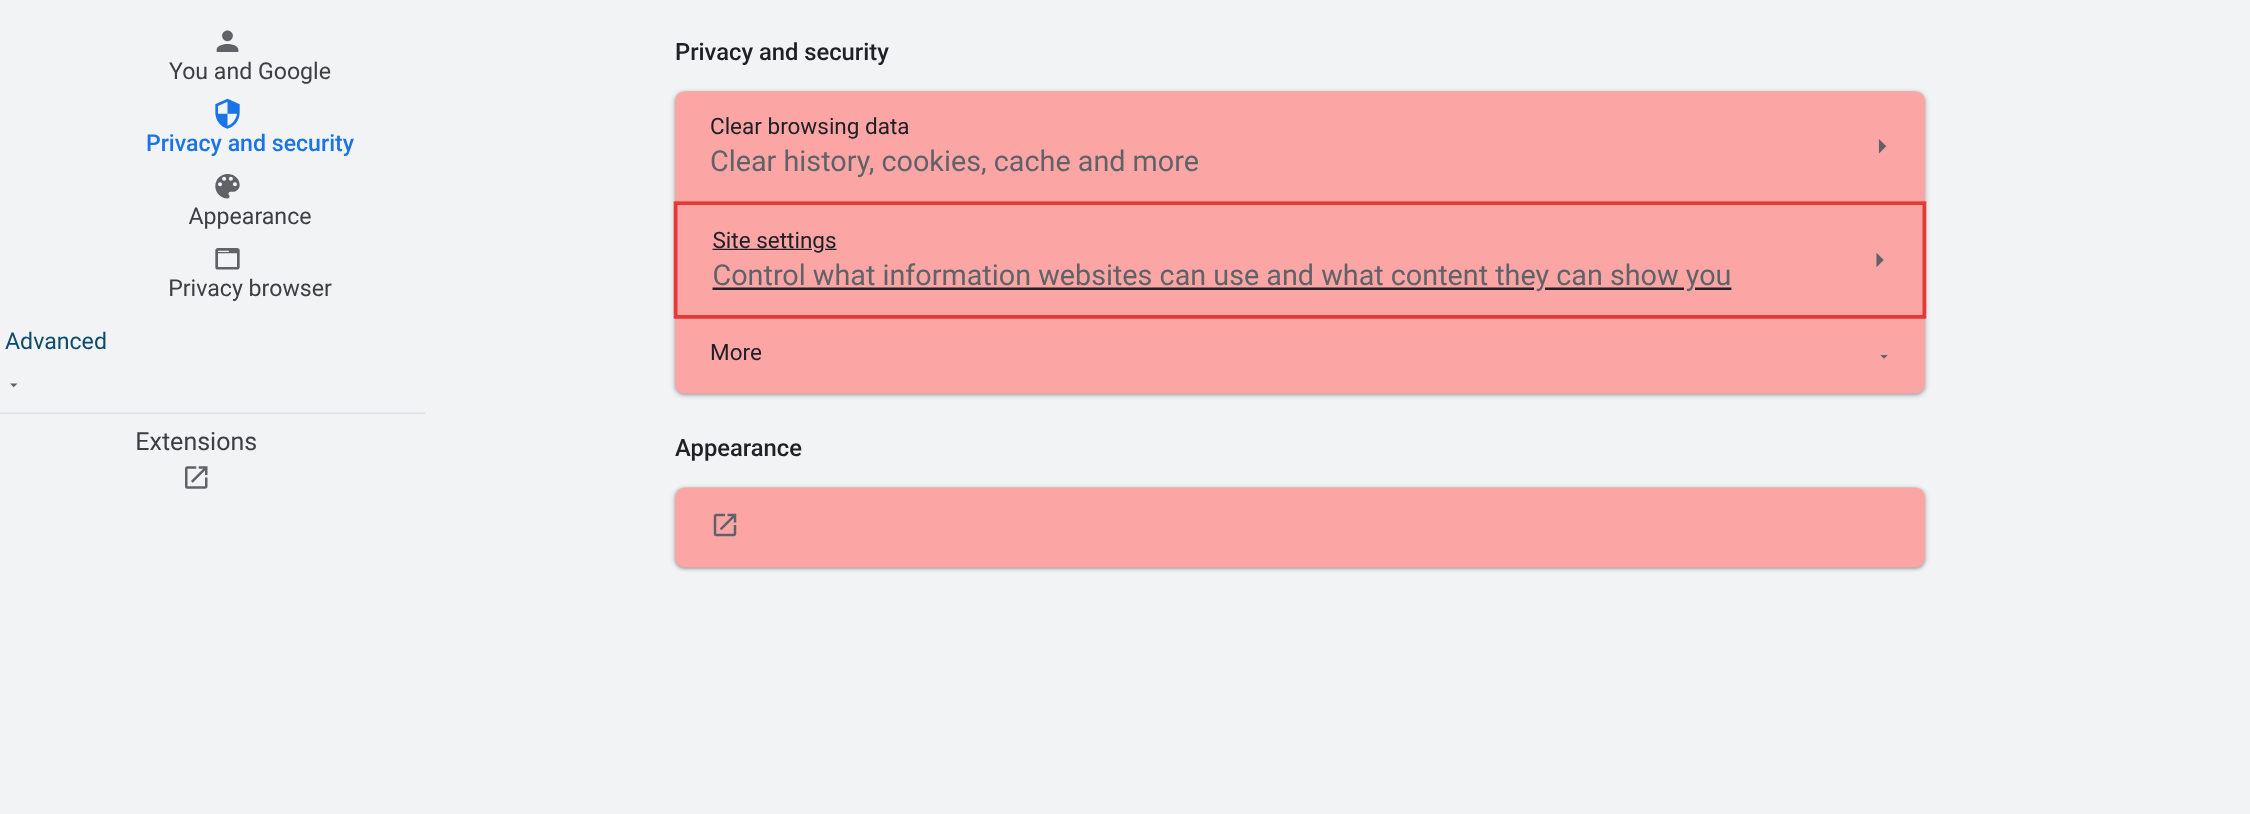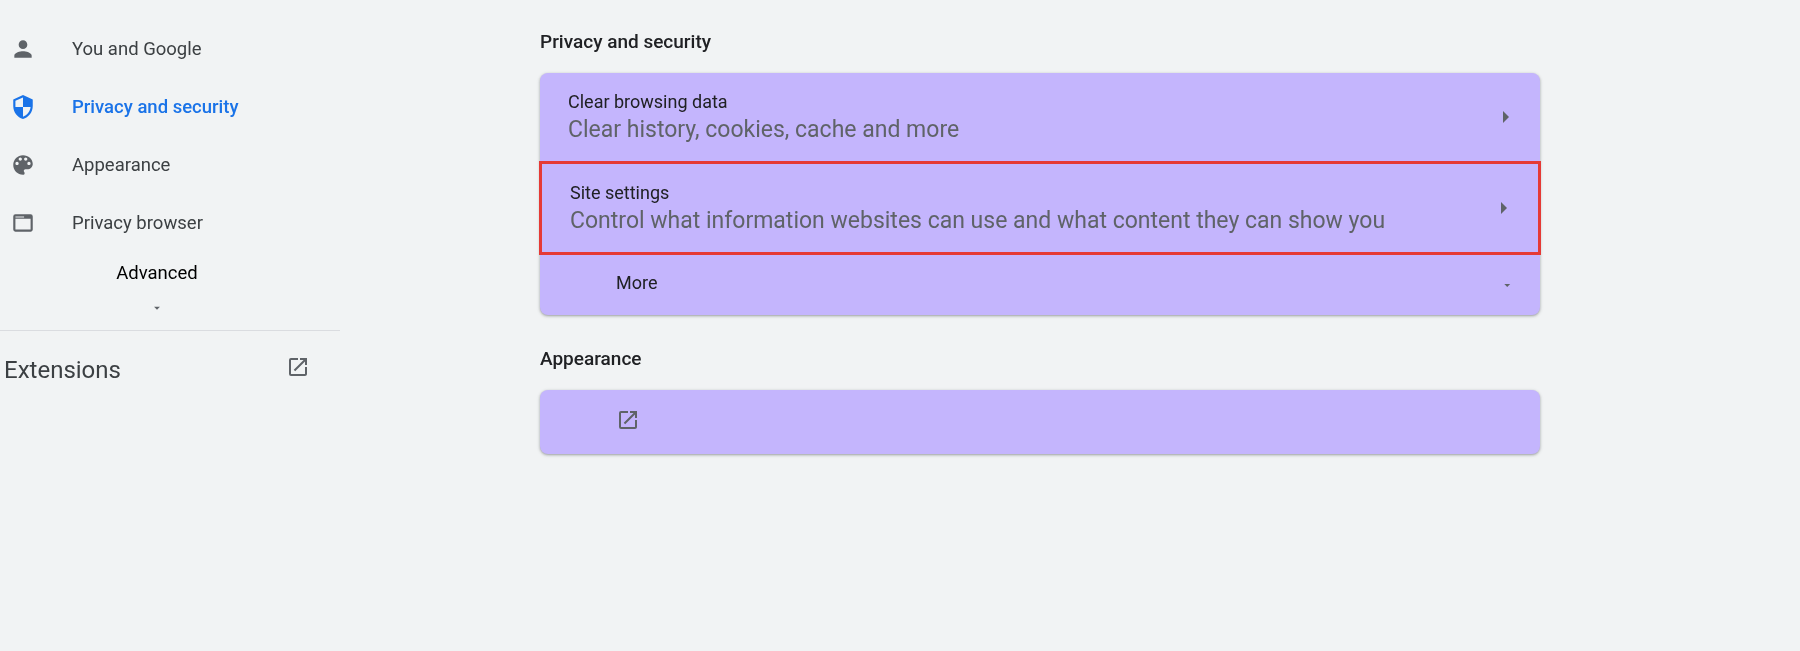--- a/index.html
+++ b/index.html
@@ -26,20 +26,21 @@
       flex-shrink: 0;
     }
     .sidebar-item {
       display: flex;
       align-items: center;
       height: 58px;
       padding-left: 10px;
       cursor: pointer;
       font-size: 18.5px;
       color: #3c4043;
+      flex-direction: column;
     }
     .sidebar-item .icon {
       width: 26px;
       height: 26px;
       margin-right: 36px;
       display: flex;
       align-items: center;
       justify-content: center;
       flex-shrink: 0;
     }
@@ -50,84 +51,85 @@
     }
     .sidebar-item.active {
       color: #1a73e8;
       font-weight: 500;
     }
     .sidebar-item.active .icon svg {
       fill: #1a73e8;
     }
     .sidebar-advanced {
       display: flex;
-      align-items: center;
+      align-items: flex-start;
       justify-content: space-between;
       height: 58px;
       padding-left: 4px;
       padding-right: 80px;
       font-size: 18.5px;
-      color: #000000;
+      color: #0c4a6e;
       cursor: pointer;
       margin-top: 10px;
       flex-direction: column;
     }
     .sidebar-divider {
       border: none;
       border-top: 1px solid #dadce0;
       margin: 10px 0 0 0;
       width: 340px;
     }
     .sidebar-extensions {
       display: flex;
       align-items: center;
       justify-content: space-between;
       height: 58px;
       padding-left: 4px;
       padding-right: 80px;
-      font-size: 24px;
+      font-size: 20px;
       color: #3c4043;
       cursor: pointer;
       margin-top: 10px;
+      flex-direction: column;
     }
     .main {
       flex: 1;
       padding: 30px 260px 0 150px;
       overflow-y: auto;
     }
     .section-title {
       font-size: 19px;
       font-weight: 500;
       color: #202124;
       margin-bottom: 20px;
     }
     .card {
-      background: #c4b5fd;
+      background: #fca5a5;
       border-radius: 8px;
       box-shadow: 0 1px 2px rgba(60,64,67,0.3), 0 1px 3px 1px rgba(60,64,67,0.15);
       margin-bottom: 32px;
     }
     .card-row {
       display: flex;
       align-items: center;
       justify-content: space-between;
       padding: 18px 28px;
       cursor: pointer;
       border-bottom: 1px solid #e8eaed;
     }
     .card-row:last-child {
       border-bottom: none;
-      margin-left: 48px;
     }
     .card-row.highlighted {
       border: 3px solid #e53935;
       border-radius: 0;
       margin: -1px;
       position: relative;
       z-index: 1;
+      text-decoration: underline;
     }
     .card-row .text {
       display: flex;
       flex-direction: column;
     }
     .card-row .title {
       font-size: 18px;
       color: #202124;
       margin-bottom: 4px;
     }

